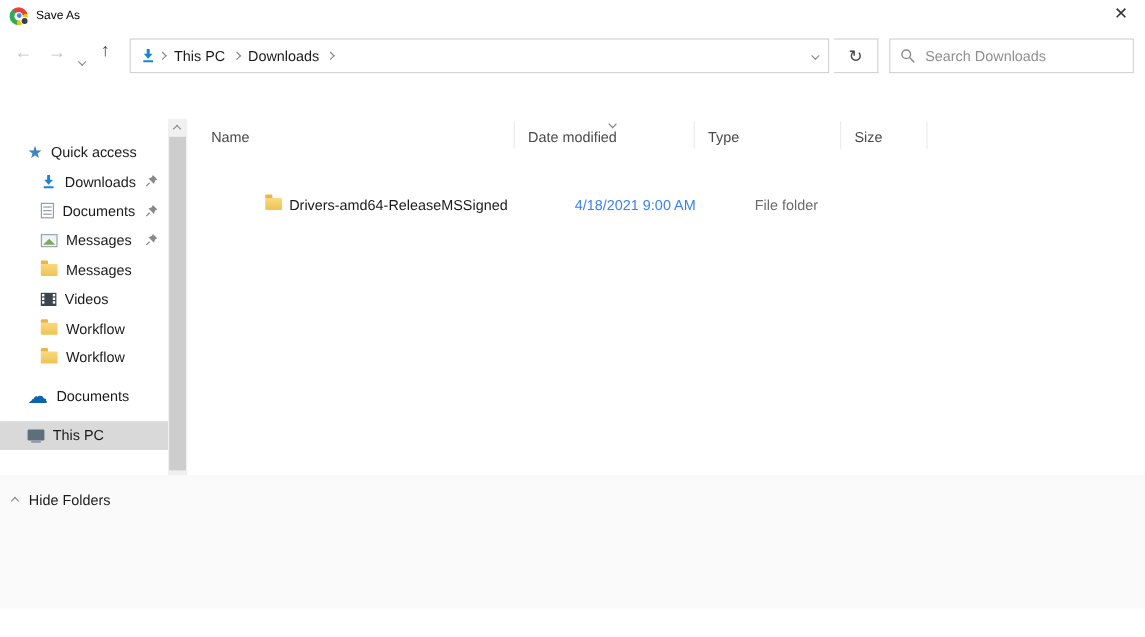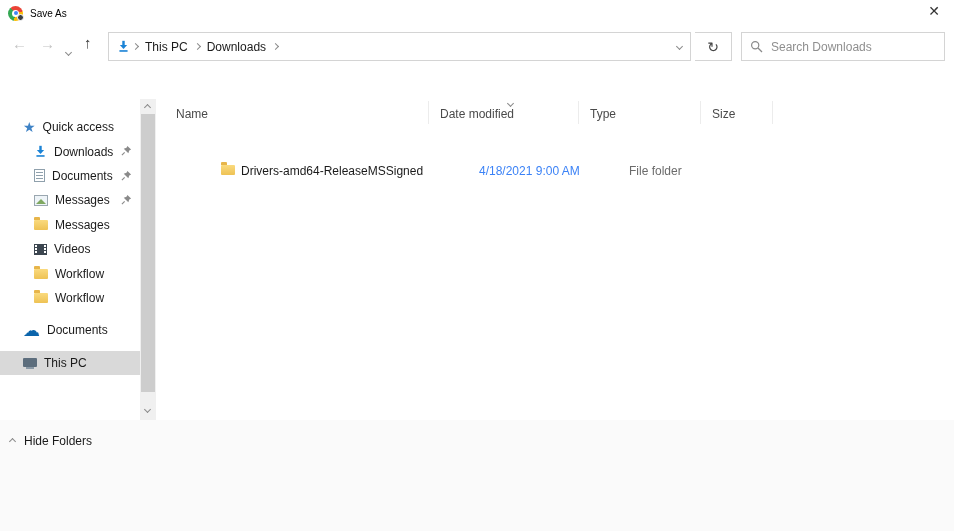--- a/index.html
+++ b/index.html
@@ -92,21 +92,21 @@
   .group-row { position:absolute; top:34px; left:12px; right:10px; height:18px; display:flex; align-items:center; color:#555; }
   .group-row .chv { margin-right:8px; }
   .group-line { flex:1; height:1px; background:#e5e5e5; margin-left:12px; }
   .file-row { position:absolute; top:60px; left:0; right:0; height:22px;margin-left:39px; }
   .file-row .ic-folder { position:absolute; left:26px; top:6px; }
   .f-name { position:absolute; left:46px; top:5px; color:#1a1a1a; }
   .f-date { position:absolute; left:284px; top:5px; color:#3b82f6; }
   .f-type { position:absolute; left:434px; top:5px; color:#6b6b6b; }
 
   
-  .footer { position:absolute; top:420px; left:0; width:100%; height:111px; background:#fafafa; }
+  .footer { position:absolute; top:396px; left:0; width:100%; height:111px; background:#fafafa; }
   .hide-folders { position:absolute; left:10px; top:14px; display:flex; align-items:center; gap:9px; color:#1a1a1a; }
 </style>
 </head>
 <body>
 
 <div id="app">
 
   <div class="titlebar">
     <span class="chrome-icon"></span>
     <span class="chrome-badge"></span>

